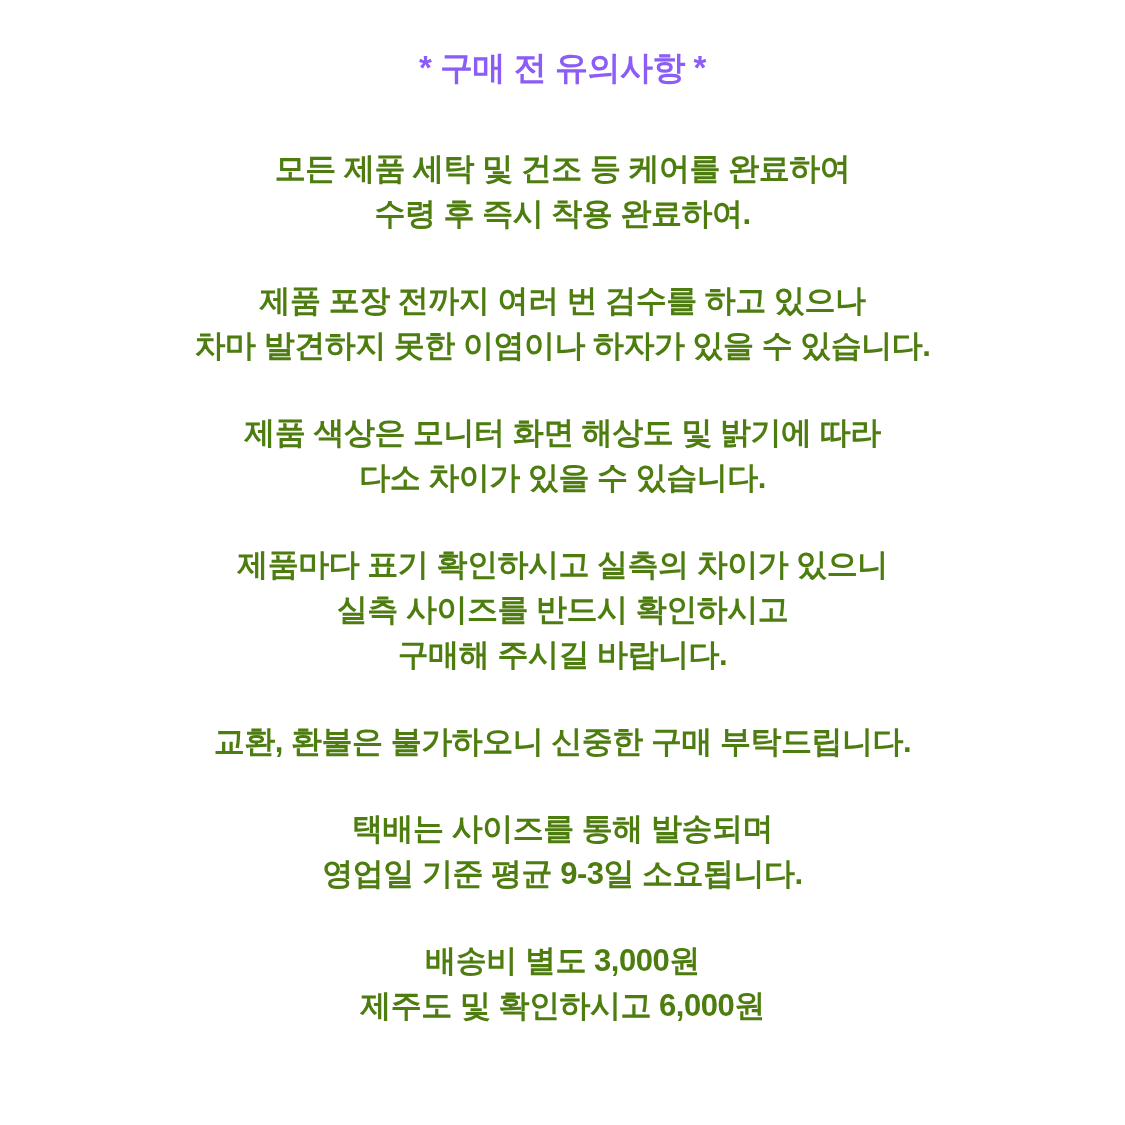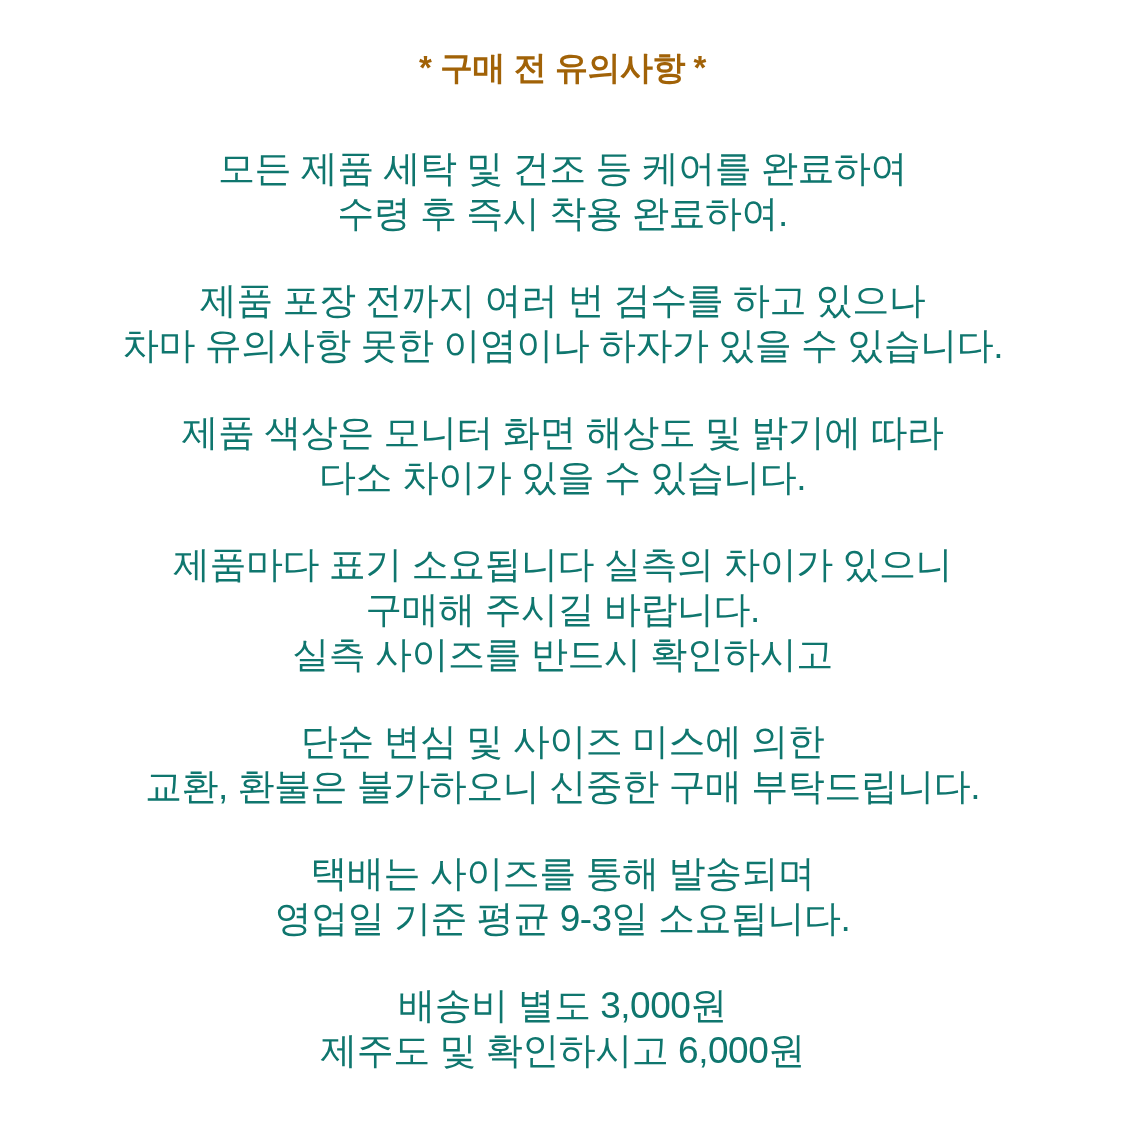--- a/index.html
+++ b/index.html
@@ -26,52 +26,51 @@
     letter-spacing: -0.5px;
     margin: 0 0 58px 0;
   }
   .notice-paragraph {
     margin: 0 0 42px 0;
   }
   .notice-paragraph:last-child {
     margin-bottom: 0;
   }
   .notice-line {
-    font-size: 37px;
+    font-size: 31px;
     line-height: 45px;
-    font-weight: 400;
+    font-weight: 700;
     letter-spacing: -0.5px;
-    color: #0f766e;
+    color: #4d7c0f;
   }
 </style>
 </head>
 <body style="background: rgb(255, 255, 255);">
 
 <div class="notice-wrap">
-  <h1 class="notice-title" style="color: #a16207;">* 구매 전 유의사항 *</h1>
+  <h1 class="notice-title" style="color: #8b5cf6;">* 구매 전 유의사항 *</h1>
   <div id="paragraphs">
       <div class="notice-paragraph">
         <div class="notice-line">모든 제품 세탁 및 건조 등 케어를 완료하여</div>
         <div class="notice-line">수령 후 즉시 착용 완료하여.</div>
       </div>
       <div class="notice-paragraph">
         <div class="notice-line">제품 포장 전까지 여러 번 검수를 하고 있으나</div>
-        <div class="notice-line">차마 유의사항 못한 이염이나 하자가 있을 수 있습니다.</div>
+        <div class="notice-line">차마 발견하지 못한 이염이나 하자가 있을 수 있습니다.</div>
       </div>
       <div class="notice-paragraph">
         <div class="notice-line">제품 색상은 모니터 화면 해상도 및 밝기에 따라</div>
         <div class="notice-line">다소 차이가 있을 수 있습니다.</div>
       </div>
       <div class="notice-paragraph">
-        <div class="notice-line">제품마다 표기 소요됩니다 실측의 차이가 있으니</div>
+        <div class="notice-line">제품마다 표기 확인하시고 실측의 차이가 있으니</div>
+        <div class="notice-line">실측 사이즈를 반드시 확인하시고</div>
         <div class="notice-line">구매해 주시길 바랍니다.</div>
-        <div class="notice-line">실측 사이즈를 반드시 확인하시고</div>
       </div>
       <div class="notice-paragraph">
-        <div class="notice-line">단순 변심 및 사이즈 미스에 의한</div>
         <div class="notice-line">교환, 환불은 불가하오니 신중한 구매 부탁드립니다.</div>
       </div>
       <div class="notice-paragraph">
         <div class="notice-line">택배는 사이즈를 통해 발송되며</div>
         <div class="notice-line">영업일 기준 평균 9-3일 소요됩니다.</div>
       </div>
       <div class="notice-paragraph">
         <div class="notice-line">배송비 별도 3,000원</div>
         <div class="notice-line">제주도 및 확인하시고 6,000원</div>
       </div>

